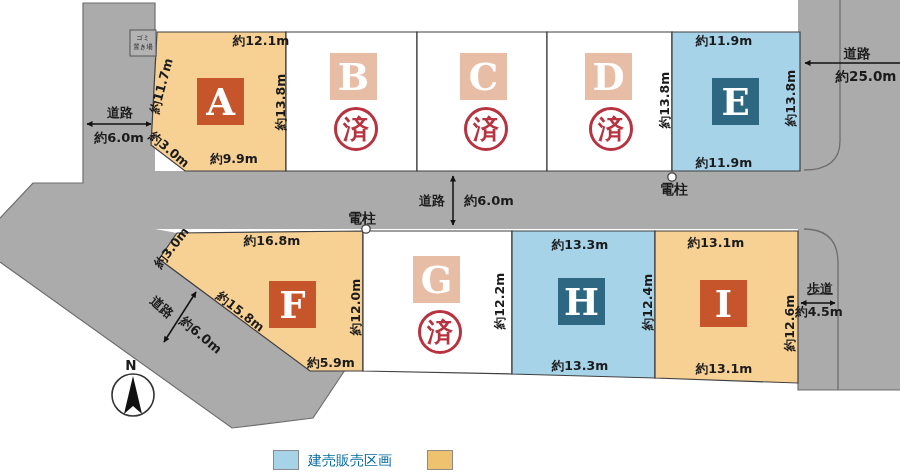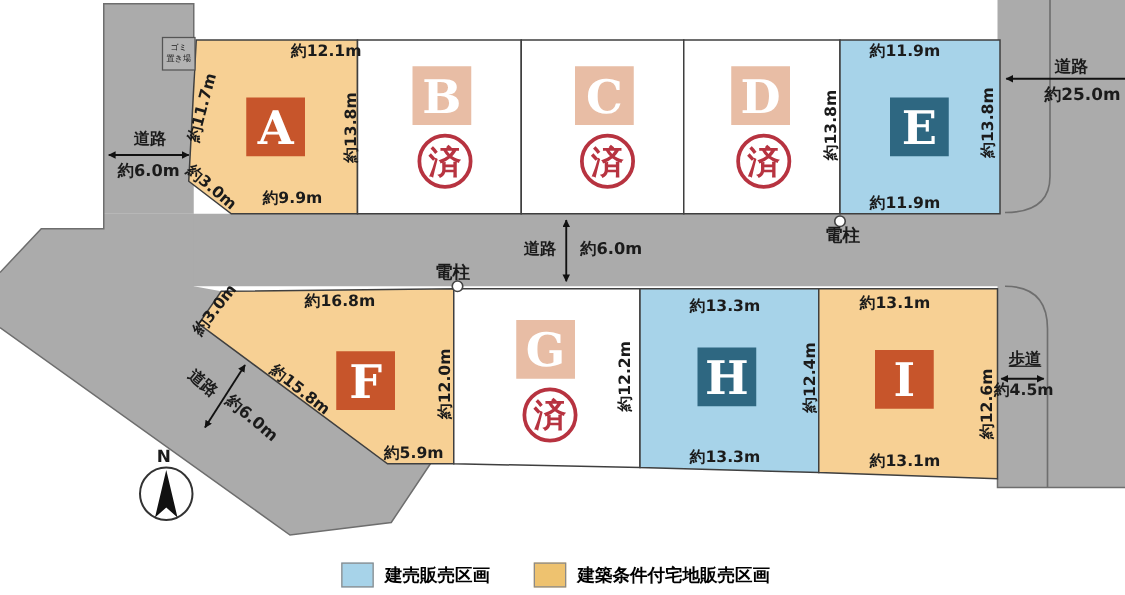--- a/index.html
+++ b/index.html
@@ -11,21 +11,21 @@
   .road-lbl{font-size:13px;}
   .big-lbl{font-size:13.5px;}
   .tiny{font-size:14px;font-weight:700;}
   .micro{font-size:6.5px;font-weight:400;letter-spacing:0;}
   .tile{position:absolute;width:47px;height:47px;display:flex;align-items:center;justify-content:center;
         color:#fff;font-family:"DejaVu Serif","Liberation Serif",serif;font-weight:700;font-size:37px;}
   .stamp{position:absolute;width:44px;height:44px;border-radius:50%;background:#fff;
          border:3px solid currentColor;box-sizing:border-box;display:flex;align-items:center;justify-content:center;
          font-size:26px;font-weight:700;}
   .swatch{position:absolute;width:26px;height:20px;border:1px solid #8a8a8a;box-sizing:border-box;}
-  .legend-lbl{position:absolute;transform:translate(0,-50%);font-size:14px;font-weight:700;color:#000000;white-space:nowrap;}
+  .legend-lbl{position:absolute;transform:translate(0,-50%);font-size:14px;font-weight:400;color:#0369a1;white-space:nowrap;}
 </style>
 </head>
 <body>
 
 <div class="canvas">
 
   <svg class="layer" width="900" height="476" viewBox="0 0 900 476">
     <defs>
       <marker id="ah" markerWidth="9" markerHeight="8" refX="5.5" refY="3" orient="auto-start-reverse" markerUnits="userSpaceOnUse">
         <path d="M0,0 L6,3 L0,6 Z" fill="#111"></path>
@@ -157,15 +157,14 @@
   <span class="lbl tiny" style="left:674px;top:189px;">電柱</span>
 
   <span class="lbl micro" style="left:143px;top:38px;">ゴミ</span>
   <span class="lbl micro" style="left:143px;top:47px;">置き場</span>
 
   <span class="lbl big-lbl" style="left:131px;top:366px;">N</span>
 
   <div class="swatch" style="left: 273px; top: 450px; background-color: rgb(167, 211, 233);"></div>
   <span class="legend-lbl" style="left:308px;top:461px;">建売販売区画</span>
   <div class="swatch" style="left: 427px; top: 450px; background-color: rgb(238, 194, 111);"></div>
-  <span class="legend-lbl" style="left:462px;top:461px;">建築条件付宅地販売区画</span>
 
 </div>
 
 </body></html>

